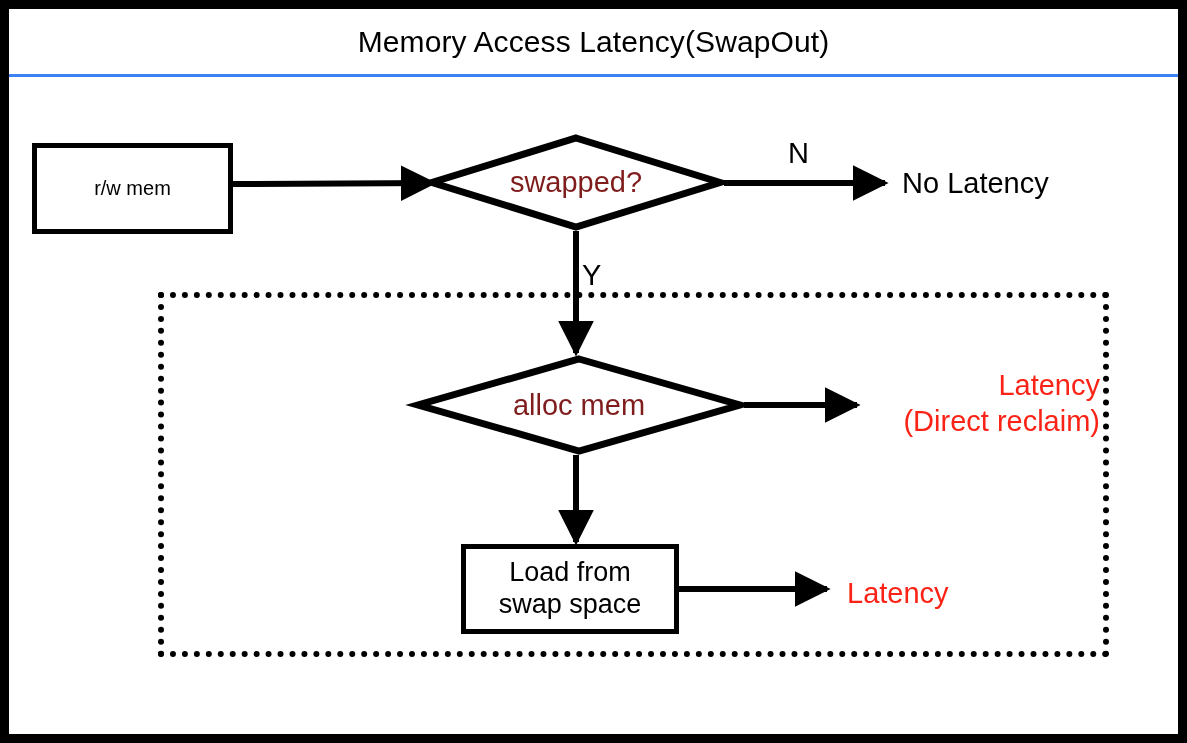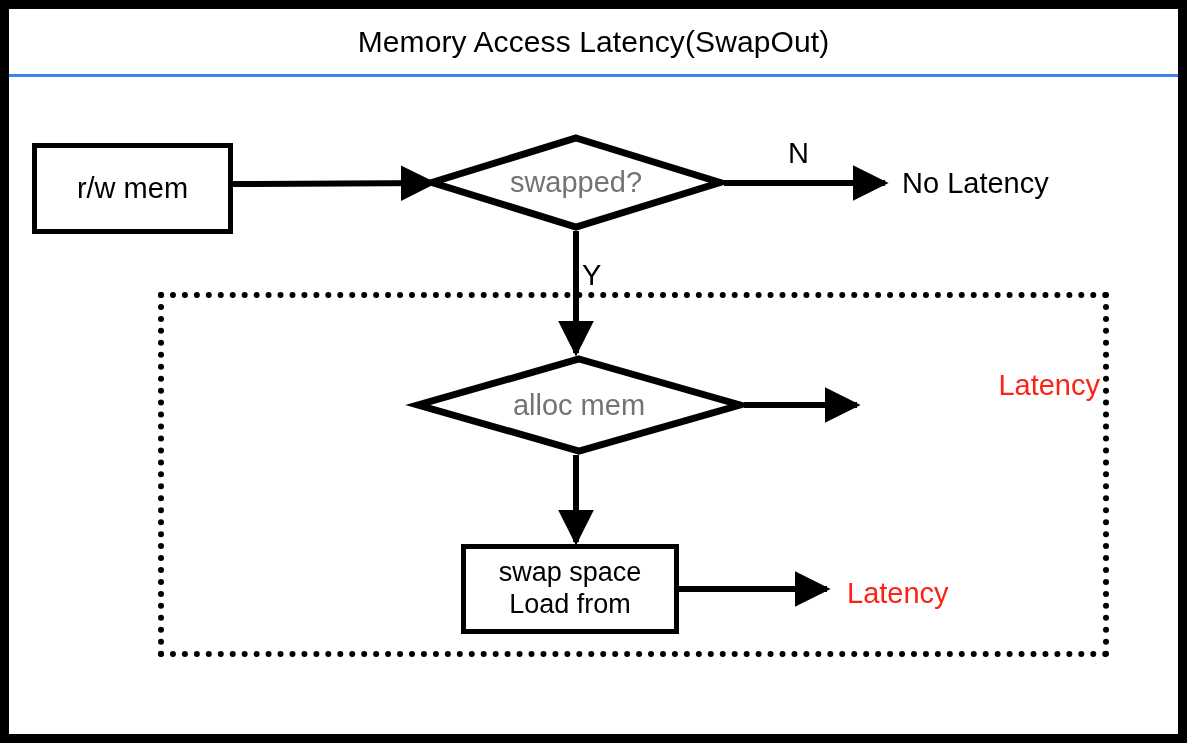--- a/index.html
+++ b/index.html
@@ -67,21 +67,21 @@
     justify-content: center;
     text-align: center;
     color: #000000;
     line-height: 1.18;
   }
   #rw-mem-box {
     left: 23px;
     top: 66px;
     width: 201px;
     height: 91px;
-    font-size: 29px;
+    font-size: 20px;
   }
   #load-swap-box {
     left: 452px;
     top: 467px;
     width: 218px;
     height: 90px;
     font-size: 27px;
     flex-direction: column;
   }
   #load-swap-box span { display: block; }
@@ -99,21 +99,21 @@
   .diamond-label {
     position: absolute;
     left: 0;
     top: 0;
     width: 100%;
     height: 100%;
     display: flex;
     align-items: center;
     justify-content: center;
     font-size: 29px;
-    color: #737373;
+    color: #7f1d1d;
     white-space: nowrap;
     pointer-events: none;
   }
   #swapped-diamond {
     left: 419px;
     top: 57px;
     width: 296px;
     height: 97px;
   }
   #alloc-diamond {
@@ -235,33 +235,34 @@
     </div>
 
     <div class="diamond-wrap" id="alloc-diamond">
       <svg width="330" height="100" viewBox="0 0 330 100">
         <polygon points="165,4 326,50 165,96 4,50" fill="#ffffff" stroke="#000000" stroke-width="7" stroke-linejoin="miter"></polygon>
       </svg>
       <div class="diamond-label">alloc mem</div>
     </div>
 
     <div class="node-box" id="load-swap-box">
+      <span>Load from</span>
       <span>swap space</span>
-      <span>Load from</span>
     </div>
 
     <div class="edge-label" id="label-n">N</div>
     <div class="edge-label" id="label-y">Y</div>
 
     <div class="terminal-text" id="no-latency-text">
       <span>No Latency</span>
     </div>
 
     <div class="terminal-text" id="latency-direct-text">
       <span>Latency</span>
+      <span>(Direct reclaim)</span>
     </div>
 
     <div class="terminal-text" id="latency-text">
       <span>Latency</span>
     </div>
 
   </div>
 </div>
 
 </body></html>

